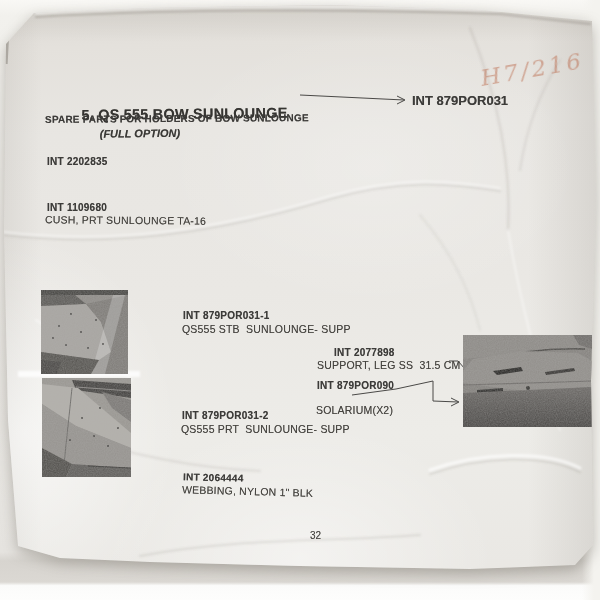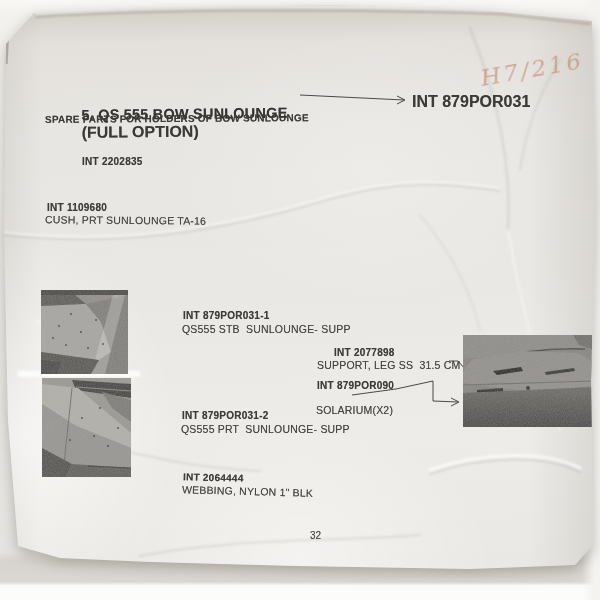--- a/index.html
+++ b/index.html
@@ -28,28 +28,28 @@
   }
   .edge-sliver{position:absolute;left:6px;top:12px;width:3px;height:52px;
     background:rgba(118,112,104,.45);transform:rotate(3deg);filter:blur(.6px);}
   svg.layer{position:absolute;left:0;top:0;}
   .txt{position:absolute;color:#3c3b39;white-space:pre;
     text-shadow:0 0 .5px rgba(60,58,55,.55);}
   .code{font-weight:700;font-size:10px;letter-spacing:.25px;}
   .desc{font-size:10.5px;letter-spacing:.2px;color:#45433f;}
   .title-line{left:46px;top:87px;transform:rotate(-.6deg);}
   .title-main{font-weight:700;font-size:14.5px;letter-spacing:.2px;color:#353431;}
-  .title-opt{font-weight:700;font-size:16px;margin-left:0;color:#3a3936;}
-  .ref-code{left:412px;top:93px;font-weight:700;font-size:16px;}
+  .title-opt{font-weight:700;font-size:11px;margin-left:18px;color:#3a3936;font-style:italic;}
+  .ref-code{left:412px;top:93px;font-weight:700;font-size:13px;}
   .subtitle{left:45px;top:113px;font-weight:700;font-size:10px;transform:rotate(-.4deg);letter-spacing:.2px;}
   .handwriting{
     left:480px;top:56px;font-family:"DejaVu Serif",serif;font-style:italic;
     font-size:23px;letter-spacing:3px;color:rgba(187,108,77,.50);
     transform:rotate(-10deg);filter:blur(.4px);text-shadow:none;}
-  .pos-b1c{left:47px;top:156px;margin-left:35px;} .pos-b1d{left:45px;top:168px;}
+  .pos-b1c{left:47px;top:156px;} .pos-b1d{left:45px;top:168px;}
   .pos-b2c{left:47px;top:202px;} .pos-b2d{left:45px;top:214px;transform:rotate(.5deg);}
   .pos-b3c{left:183px;top:310px;} .pos-b3d{left:182px;top:323px;}
   .pos-b4c{left:334px;top:347px;text-align:center;} .pos-b4d{left:317px;top:359px;}
   .pos-b5c{left:317px;top:380px;} .pos-b5d{left:316px;top:392px;} .pos-b5e{left:316px;top:404px;}
   .pos-b6c{left:182px;top:410px;} .pos-b6d{left:181px;top:423px;}
   .pos-b7c{left:183px;top:472px;transform:rotate(1.4deg);}
   .pos-b7d{left:182px;top:485px;transform:rotate(1.6deg);}
   .page-num{left:310px;top:530px;font-size:10px;color:#4a4845;}
   .photo{position:absolute;}
 </style>

